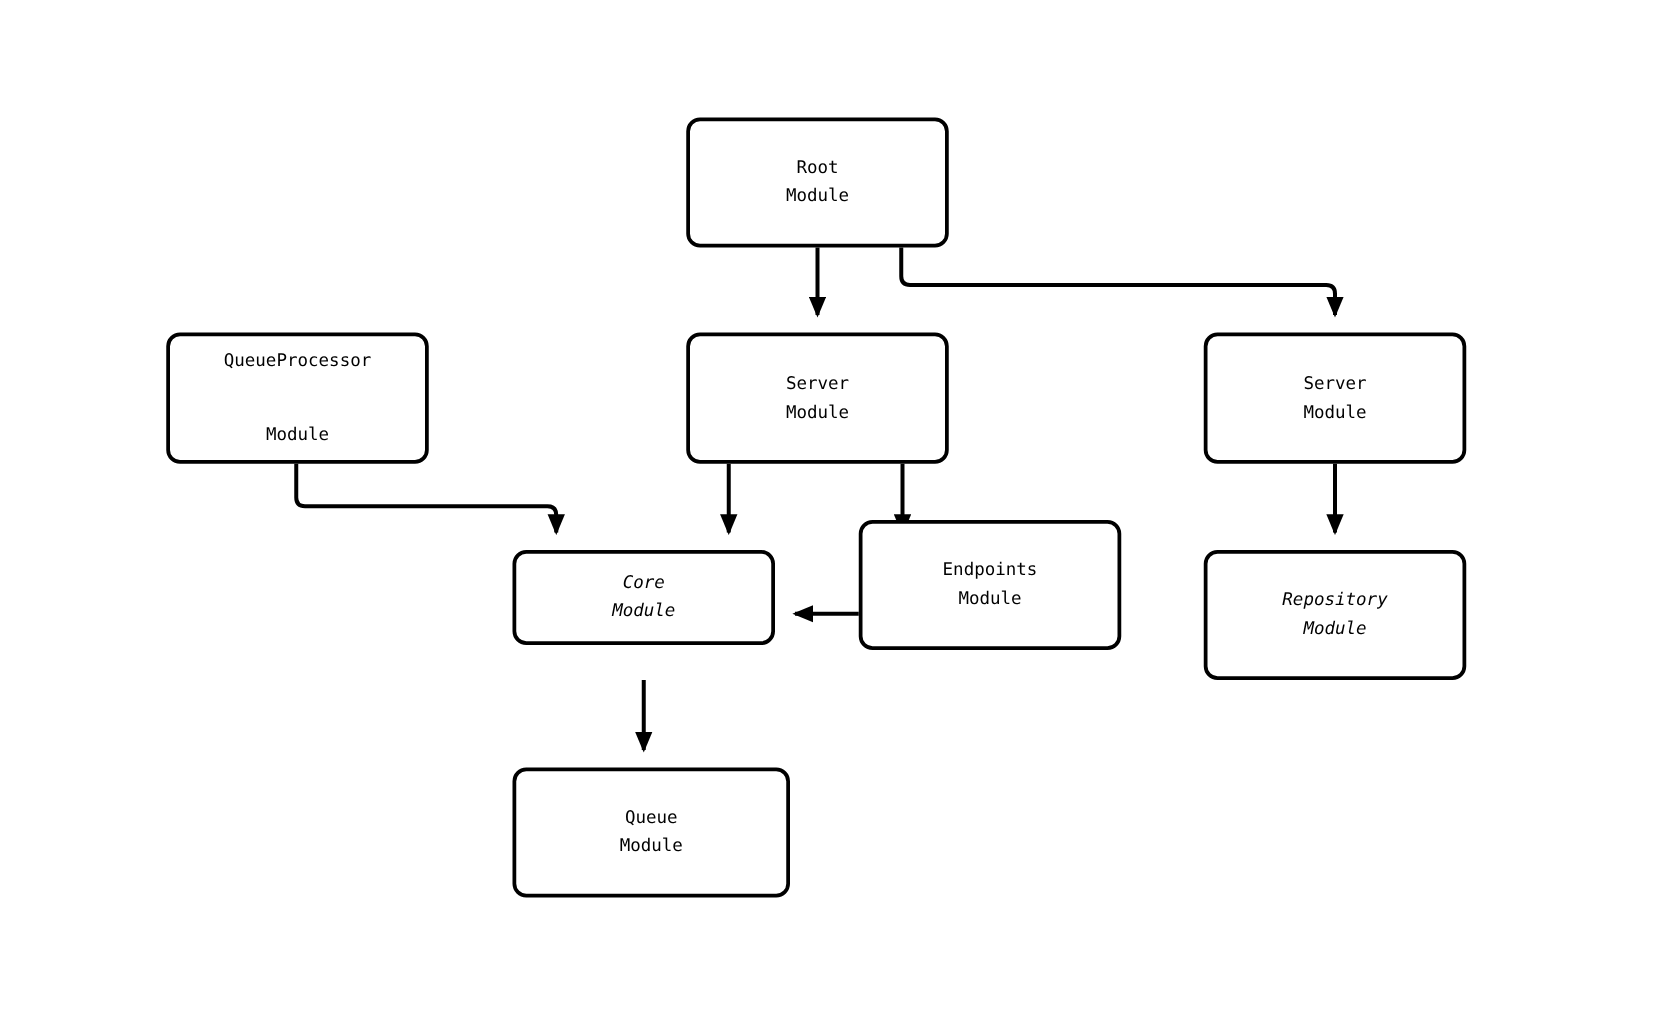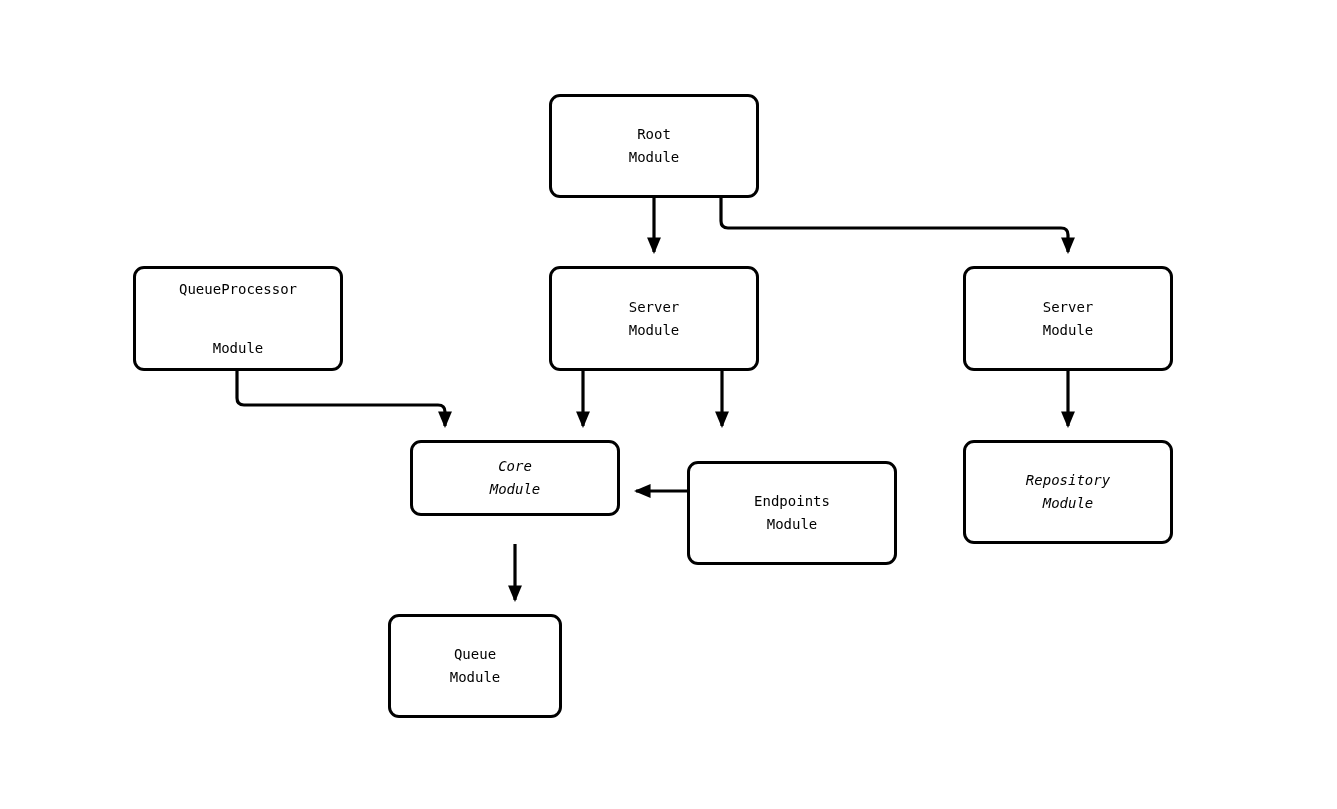--- a/index.html
+++ b/index.html
@@ -113,28 +113,28 @@
   <div class="node" style="left: 963px; top: 266px; width: 210px; height: 105px;">
     <span class="node-line">Server</span>
     <span class="node-line">Module</span>
   </div>
 
   <div class="node" style="left: 410px; top: 440px; width: 210px; height: 76px; font-style: italic;">
     <span class="node-line">Core</span>
     <span class="node-line">Module</span>
   </div>
 
-  <div class="node" style="left: 687px; top: 461px; width: 210px; height: 104px; align-items: center;">
+  <div class="node" style="left: 687px; top: 416px; width: 210px; height: 104px; align-items: center;">
     <span class="node-line">Endpoints</span>
     <span class="node-line">Module</span>
   </div>
 
   <div class="node" style="left: 963px; top: 440px; width: 210px; height: 104px; font-style: italic;">
     <span class="node-line">Repository</span>
     <span class="node-line">Module</span>
   </div>
 
-  <div class="node" style="left: 388px; top: 614px; width: 174px; height: 104px;">
+  <div class="node" style="left: 410px; top: 614px; width: 222px; height: 104px;">
     <span class="node-line">Queue</span>
     <span class="node-line">Module</span>
   </div>
 
 </div>
 
 </body></html>

